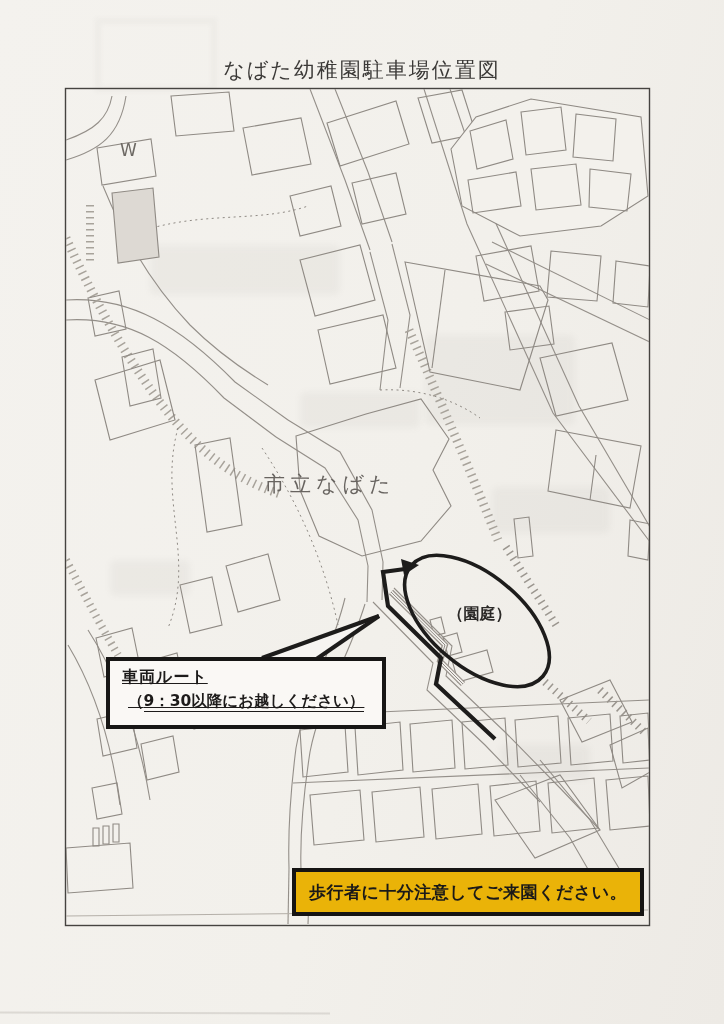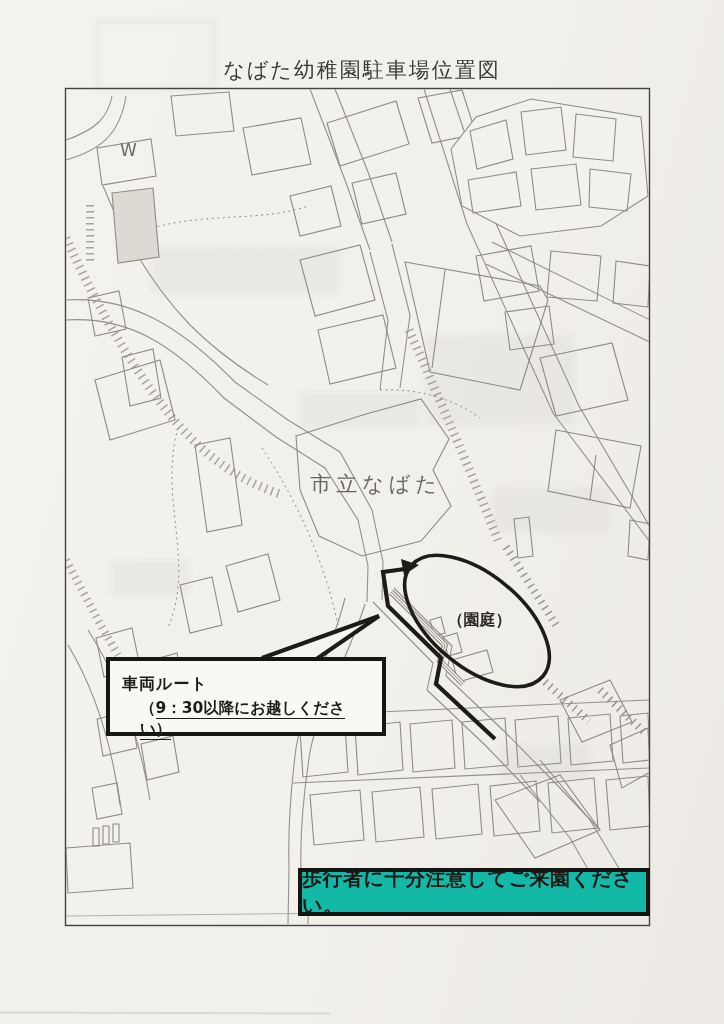--- a/index.html
+++ b/index.html
@@ -11,37 +11,37 @@
   }
   .page{position:absolute;inset:0;}
   svg.mapcanvas{position:absolute;left:0;top:0;}
   .lbl{position:absolute;color:#64605b;white-space:nowrap;}
   .title{
     position:absolute;left:0;top:56px;width:724px;text-align:center;
     font-size:21px;font-weight:500;letter-spacing:2px;color:#3b3937;
   }
   .lbl-w{left:120px;top:140px;font-size:17px;color:#6d6964;}
   .lbl-district{left:497px;top:154px;font-size:20px;letter-spacing:9px;color:#4f4b48;}
-  .lbl-kind{left:276px;top:472px;width:200px;text-align:center;font-size:21px;line-height:1.15;letter-spacing:5px;color:#686460;}
+  .lbl-kind{left:264px;top:472px;width:200px;font-size:21px;line-height:1.15;letter-spacing:5px;color:#686460;}
   .lbl-park{left:402px;top:596px;width:155px;text-align:center;color:#2b2927;font-weight:600;}
   .lbl-park .l1{font-size:19px;letter-spacing:2px;}
-  .lbl-park .l2{font-size:16px;margin-top:14px;}
+  .lbl-park .l2{font-size:16px;margin-top:8px;}
   .callout{
     position:absolute;left:106px;top:657px;width:250px;height:58px;
-    background:#faf8f5;border:4px solid #171615;padding:13px 10px 0 12px;
-    color:#1d1b1a;font-weight:600;box-sizing:content-box;
+    background:#faf8f5;border:4px solid #171615;padding:6px 10px 0 12px;
+    color:#1d1b1a;font-weight:600;box-sizing:content-box;text-decoration:underline;
   }
   .callout .c1{font-size:16px;letter-spacing:1px;}
-  .callout .c2{font-size:15.5px;margin-top:3px;margin-left:18px;}
+  .callout .c2{font-size:15.5px;margin-top:3px;margin-left:6px;}
   .callout .c2 span{border-bottom:1.6px solid #1d1b1a;padding-bottom:1px;}
   .notice{
-    position:absolute;left:298px;top:868px;width:344px;height:40px;
-    background:#14b8a6;border:4.5px solid #151413;
+    position:absolute;left:292px;top:868px;width:344px;height:40px;
+    background:#eab308;border:4.5px solid #151413;
     display:flex;align-items:center;justify-content:center;
-    font-size:20px;font-weight:600;letter-spacing:.5px;color:#1a1918;
+    font-size:17px;font-weight:600;letter-spacing:.5px;color:#1a1918;
   }
   .ghost{position:absolute;background:#8a8680;opacity:.07;filter:blur(3px);border-radius:6px;pointer-events:none;}
   .ghost-frame{position:absolute;left:95px;top:18px;width:110px;height:62px;border:6px solid #8a8680;opacity:.05;filter:blur(2px);background:transparent;}
   .page-edge{position:absolute;left:0;top:1012px;width:330px;height:2px;background:#c9c5bf;opacity:.55;transform:rotate(.2deg);}
 </style>
 </head>
 <body>
 
 <div class="page">
 

